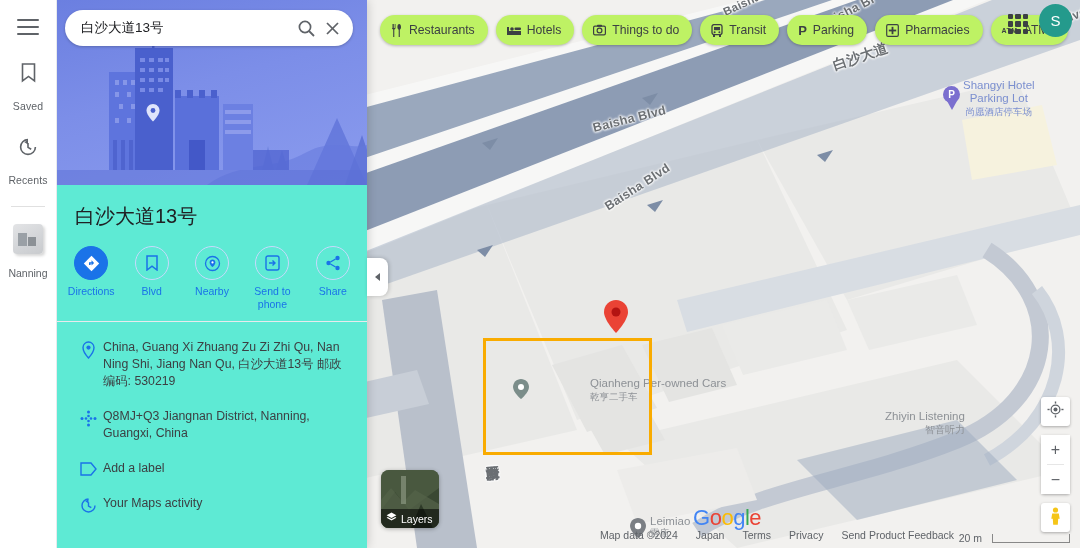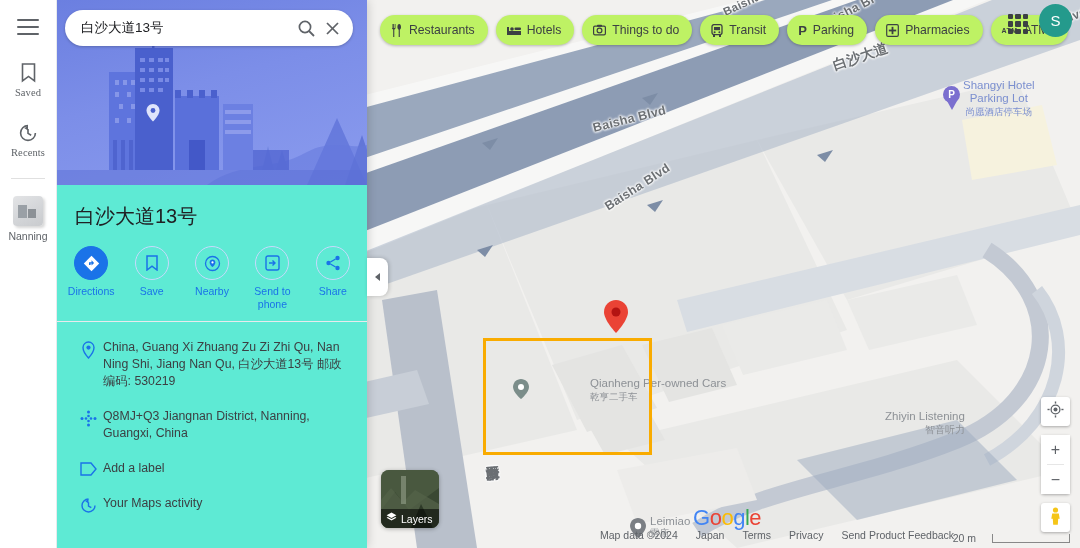--- a/index.html
+++ b/index.html
@@ -15,36 +15,36 @@
     position: absolute; left: 0; top: 0; width: 57px; height: 548px;
     background: #fff; z-index: 40;
     border-right: 1px solid #e8eaed;
     display: flex; flex-direction: column; align-items: center;
   }
   .rail-hamburger { margin-top: 16px; width: 26px; height: 22px; cursor: pointer;
     display:flex; flex-direction:column; justify-content:space-between; padding: 3px 2px; }
   .rail-hamburger i { display:block; height: 2px; background: #5f6368; border-radius: 1px; }
   .rail-item { margin-top: 22px; width: 56px; text-align: center; cursor: pointer; }
   .rail-item .ic { height: 26px; display:flex; align-items:center; justify-content:center; color:#5f6368; }
-  .rail-item .lb { font-size: 10.5px; color: #5f6368; margin-top: 1px; letter-spacing: .1px; font-family: Liberation Serif, serif; }
+  .rail-item .lb { font-size: 10.5px; color: #5f6368; margin-top: 14px; letter-spacing: .1px; }
   .rail-div { margin-top: 20px; width: 34px; height: 1px; background: #e0e0e0; }
   .rail-city { margin-top: 17px; width: 56px; text-align:center; cursor:pointer; }
   .rail-city .thumb {
     width: 30px; height: 30px; margin: 0 auto; border-radius: 4px;
     background: linear-gradient(150deg,#e3e4e6,#d2d4d7 60%,#c9cbce);
     position: relative; box-shadow: 2px 2px 3px rgba(0,0,0,.16);
     overflow:hidden;
   }
   .rail-city .thumb::before{
     content:""; position:absolute; left:5px; top:9px; width:9px; height:13px; background:#9aa0a6;
   }
   .rail-city .thumb::after{
     content:""; position:absolute; left:15px; top:13px; width:8px; height:9px; background:#8c9196;
   }
-  .rail-city .lb { font-size: 10.5px; color:#5f6368; margin-top: 4px; }
+  .rail-city .lb { font-size: 10.5px; color:#5f6368; margin-top: 13px; }
 
   
   .map {
     position: absolute; left: 57px; top: 0; width: 1023px; height: 548px;
     background: #f0f0ef; overflow: hidden;
   }
   .map svg { position:absolute; left:0; top:0; }
 
   
   .panel {
@@ -136,21 +136,21 @@
   .cstack .cbtn { box-shadow:none; border-radius:0; }
   .cstack .sep { height:1px; background:#e6e6e6; margin: 0 6px; }
 
   
   .footer { position:absolute; left: 600px; bottom: 3px; right:0; height: 20px; z-index: 20;
             display:flex; align-items:center; gap: 18px; font-size: 10.5px; color:#5f6368; }
   .footer a { color:#5f6368; text-decoration:none; cursor:pointer; white-space:nowrap; }
   .glogo { position:absolute; left: 693px; bottom: 17px; z-index:20; font-size:22px;
            font-family:"Liberation Sans",sans-serif; letter-spacing:-.5px; }
   .glogo b { font-weight:400; }
-  .scalebar { position:absolute; right: 10px; bottom: 4px; z-index:20; display:flex; align-items:center; gap:16px;}
+  .scalebar { position:absolute; right: 10px; bottom: 4px; z-index:20; display:flex; align-items:center; gap:10px;}
   .scalebar .bar { width: 78px; height: 9px; border: 1px solid #888; border-top:none; }
   .scalebar .txt { font-size:10.5px; color:#5f6368; }
 
   
   .mlabel { position:absolute; z-index: 6; pointer-events:none; white-space:nowrap;
             font-family:"Liberation Sans","DejaVu Sans",sans-serif; }
   .poi-orange { color:#e8a33d; }
   .poi-blue   { color:#7b8fcf;text-align:center; }
   .poi-gray   { color:#8d9196; }
   .road-lbl { color:#6b6f73; font-weight:bold; letter-spacing:.3px;
@@ -550,21 +550,21 @@
             </svg>
         </div>
         <div class="lb">Directions</div>
       </div>
       <div class="act">
         <div class="circle">
           <svg width="12" height="16" viewBox="0 0 12 16">
               <path d="M1 1h10v14l-5-3.8L1 15z" fill="none" stroke="#1a73e8" stroke-width="1.5"></path>
             </svg>
         </div>
-        <div class="lb">Save</div>
+        <div class="lb">Blvd</div>
       </div>
       <div class="act">
         <div class="circle">
           <svg width="17" height="17" viewBox="0 0 17 17">
               <circle cx="8.5" cy="8.5" r="7" fill="none" stroke="#1a73e8" stroke-width="1.3"></circle>
               <path d="M8.5 4.5c-1.6 0-2.9 1.3-2.9 2.9 0 2.1 2.9 4.7 2.9 4.7s2.9-2.6 2.9-4.7c0-1.6-1.3-2.9-2.9-2.9z" fill="#1a73e8"></path>
               <circle cx="8.5" cy="7.4" r="1.1" fill="#fff"></circle>
             </svg>
         </div>
         <div class="lb">Nearby</div>

